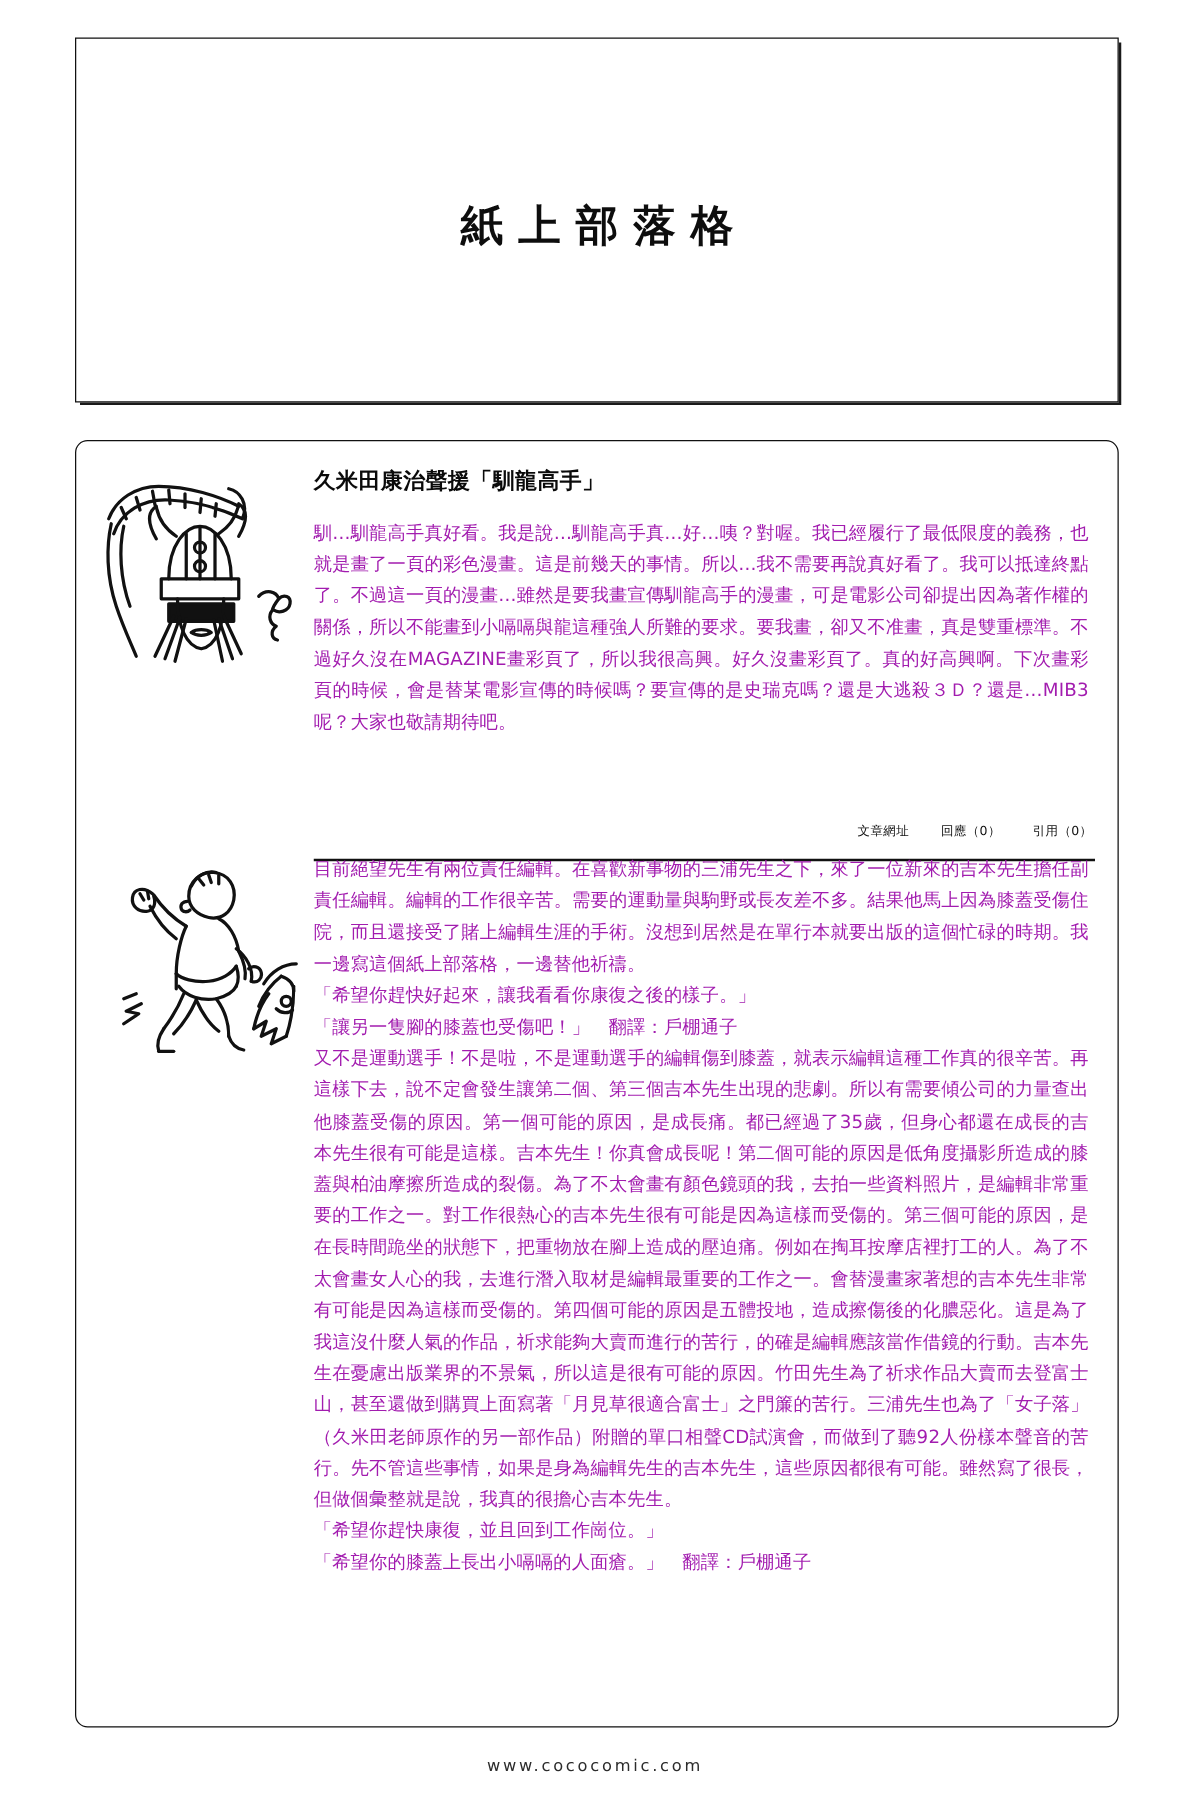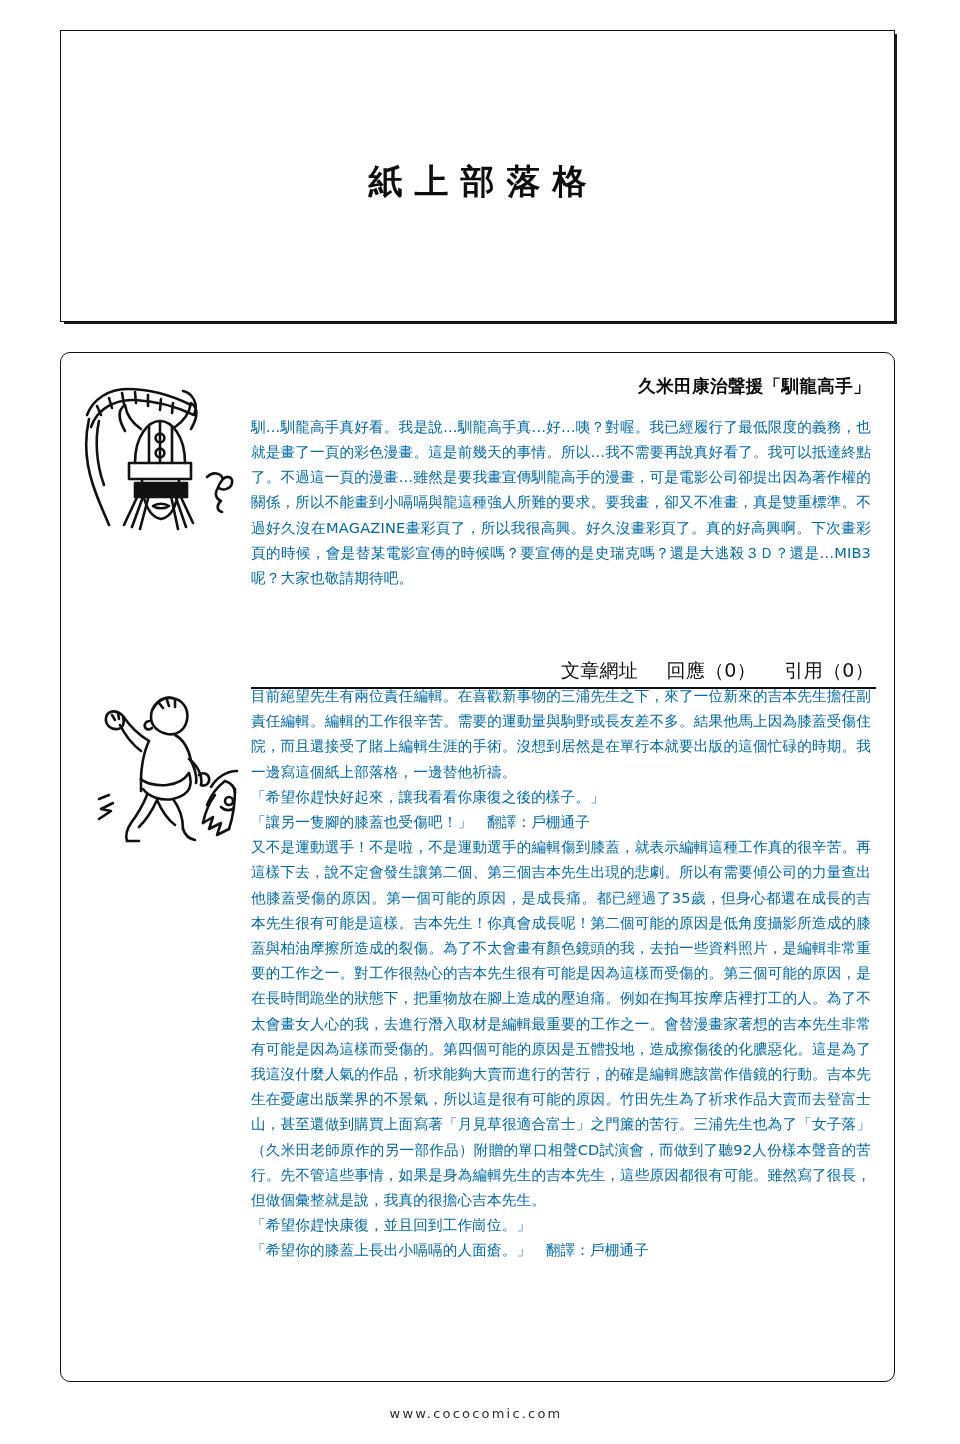--- a/index.html
+++ b/index.html
@@ -85,52 +85,51 @@
   .post-figure svg { display: block; }
 
   .post-body {
     position: absolute;
     left: 190px;
     top: 0;
     width: 620px;
   }
 
   .post-title {
-    font-family: Liberation Serif, serif;
+    font-family: Liberation Mono, monospace;
     font-weight: bold;
     font-size: 17.5px;
     line-height: 1.3;
     letter-spacing: 0.4px;
     margin: 0 0 16px 0;
     color: #0a0a0a;
-    text-align: right;
   }
 
   .post-text {
     font-family: "DejaVu Sans", "Liberation Sans", sans-serif;
     font-size: 14.6px;
     line-height: 25.2px;
     letter-spacing: 0.15px;
-    color: #0369a1;
+    color: #a21caf;
     margin: 0;
     text-align: justify;
     text-justify: inter-character;
     white-space: pre-wrap;
   }
 
   
   .post-footer {
     position: absolute;
     right: 22px;
     width: 620px;
     text-align: right;
   }
   .post-footer-links {
     font-family: "DejaVu Sans", "Liberation Sans", sans-serif;
-    font-size: 19px;
+    font-size: 10px;
     color: #111111;
     letter-spacing: 0.3px;
     white-space: nowrap;
   }
   .post-footer-links span { margin-left: 22px; }
   .post-footer-links span:first-child { margin-left: 0; }
 
   .footer-1 { top: 283px; }
 
   .post-divider {

